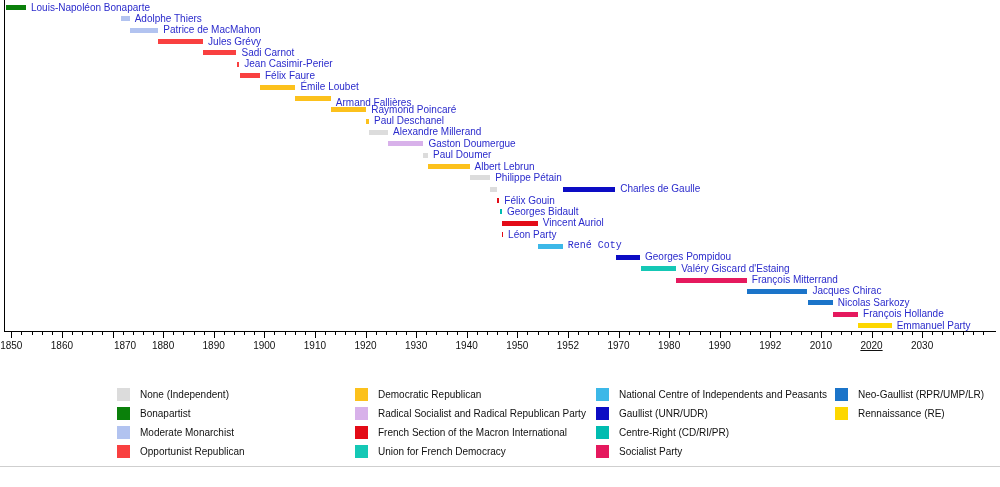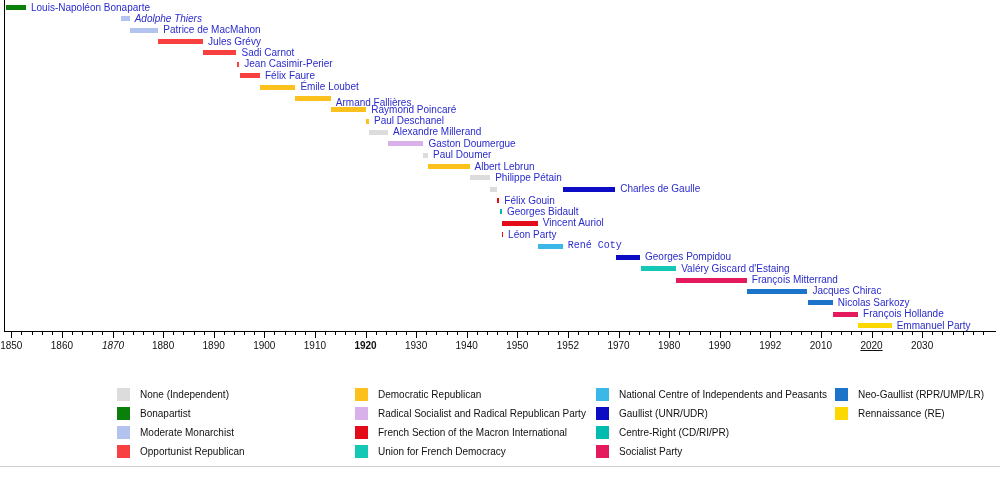--- a/index.html
+++ b/index.html
@@ -117,41 +117,41 @@
       <div class="tick" style="left: 912px; top: 331px; height: 4px;"></div>
       <div class="tick" style="left: 922.1px; top: 331px; height: 7px;"></div>
       <div class="tick" style="left: 932.2px; top: 331px; height: 4px;"></div>
       <div class="tick" style="left: 942.3px; top: 331px; height: 4px;"></div>
       <div class="tick" style="left: 952.5px; top: 331px; height: 4px;"></div>
       <div class="tick" style="left: 962.6px; top: 331px; height: 4px;"></div>
       <div class="tick" style="left: 972.7px; top: 331px; height: 4px;"></div>
       <div class="tick" style="left: 982.8px; top: 331px; height: 4px;"></div>
       <div class="tick-label" style="left: -10.7px; top: 340px;">1850</div>
       <div class="tick-label" style="left: 39.9px; top: 340px;">1860</div>
-      <div class="tick-label" style="left: 91px; top: 340px; font-style: italic;">1870</div>
+      <div class="tick-label" style="left: 103px; top: 340px;">1870</div>
       <div class="tick-label" style="left: 141.1px; top: 340px;">1880</div>
       <div class="tick-label" style="left: 191.7px; top: 340px;">1890</div>
       <div class="tick-label" style="left: 242.3px; top: 340px;">1900</div>
       <div class="tick-label" style="left: 292.9px; top: 340px;">1910</div>
-      <div class="tick-label" style="left: 343.5px; top: 340px; font-weight: bold;">1920</div>
+      <div class="tick-label" style="left: 343.5px; top: 340px;">1920</div>
       <div class="tick-label" style="left: 394.1px; top: 340px;">1930</div>
       <div class="tick-label" style="left: 444.7px; top: 340px;">1940</div>
       <div class="tick-label" style="left: 495.3px; top: 340px;">1950</div>
       <div class="tick-label" style="left: 545.9px; top: 340px;">1952</div>
       <div class="tick-label" style="left: 596.5px; top: 340px;">1970</div>
       <div class="tick-label" style="left: 647.1px; top: 340px;">1980</div>
       <div class="tick-label" style="left: 697.7px; top: 340px;">1990</div>
       <div class="tick-label" style="left: 748.3px; top: 340px;">1992</div>
       <div class="tick-label" style="left: 798.9px; top: 340px;">2010</div>
       <div class="tick-label" style="left: 849.5px; top: 340px; text-decoration: underline;">2020</div>
       <div class="tick-label" style="left: 900.1px; top: 340px;">2030</div>
       <div class="bar" style="left: 5.7px; top: 5px; width: 20.2px; background: rgb(10, 128, 10);"></div>
       <div class="pres-label" style="left: 31px; top: 1.5px; color: rgb(43, 43, 204);">Louis-Napoléon Bonaparte</div>
       <div class="bar" style="left: 120.6px; top: 16.4px; width: 9.1px; background: rgb(178, 195, 240);"></div>
-      <div class="pres-label" style="left: 134.7px; top: 12.9px; color: rgb(43, 43, 204); font-style: italic;">Adolphe Thiers</div>
+      <div class="pres-label" style="left: 134.7px; top: 12.9px; color: rgb(43, 43, 204);">Adolphe Thiers</div>
       <div class="bar" style="left: 129.7px; top: 27.7px; width: 28.6px; background: rgb(178, 195, 240);"></div>
       <div class="pres-label" style="left: 163.3px; top: 24.2px; color: rgb(43, 43, 204);">Patrice de MacMahon</div>
       <div class="bar" style="left: 158.3px; top: 39.1px; width: 44.8px; background: rgb(249, 64, 64);"></div>
       <div class="pres-label" style="left: 208.1px; top: 35.6px; color: rgb(43, 43, 204);">Jules Grévy</div>
       <div class="bar" style="left: 203.1px; top: 50.4px; width: 33.4px; background: rgb(249, 64, 64);"></div>
       <div class="pres-label" style="left: 241.5px; top: 46.9px; color: rgb(43, 43, 204);">Sadi Carnot</div>
       <div class="bar" style="left: 236.5px; top: 61.8px; width: 2.8px; background: rgb(249, 64, 64);"></div>
       <div class="pres-label" style="left: 244.3px; top: 58.3px; color: rgb(43, 43, 204);">Jean Casimir-Perier</div>
       <div class="bar" style="left: 239.5px; top: 73.1px; width: 20.5px; background: rgb(249, 64, 64);"></div>
       <div class="pres-label" style="left: 265px; top: 69.6px; color: rgb(43, 43, 204);">Félix Faure</div>

